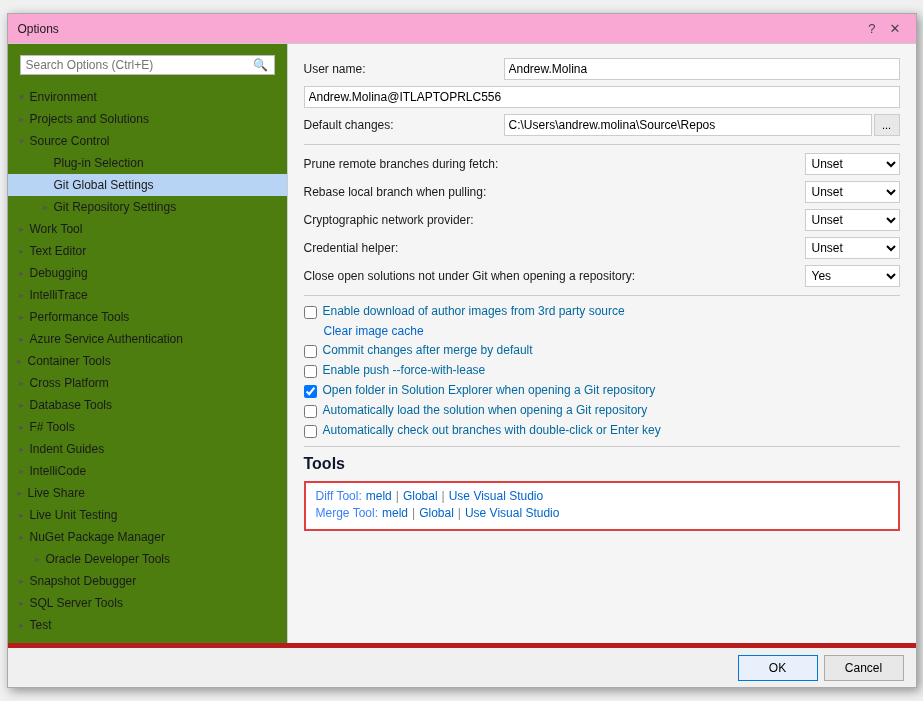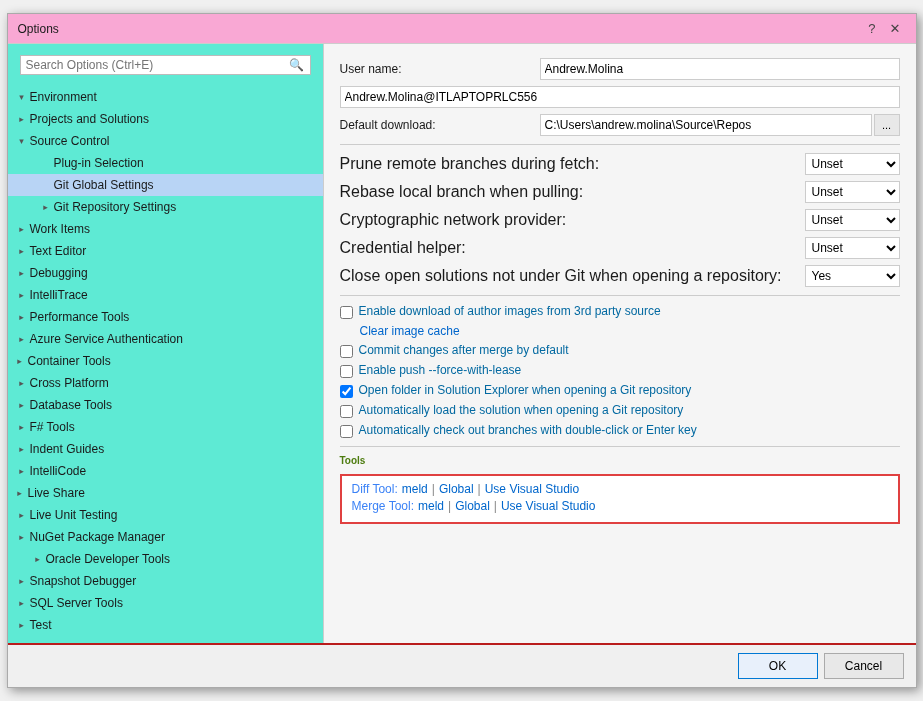--- a/index.html
+++ b/index.html
@@ -47,22 +47,22 @@
       color: #444;
       padding: 0 5px;
     }
     .dialog-body {
       display: flex;
       flex: 1;
       overflow: hidden;
     }
     
     .left-panel {
-      width: 316px;
-      background: #5eead4;
+      width: 280px;
+      background: #4d7c0f;
       border-right: 1px solid #ccc;
       display: flex;
       flex-direction: column;
       overflow: hidden;
     }
     .search-box {
       padding: 6px 8px;
       border-bottom: 1px solid #ccc;
       display: flex;
       align-items: center;
@@ -152,21 +152,21 @@
       font-size: 11px;
       margin-left: 2px;
     }
     .form-select-row {
       display: flex;
       align-items: center;
       margin-bottom: 6px;
     }
     .select-label {
       flex: 1;
-      font-size: 16px;
+      font-size: 12px;
       color: #1a1a1a;
     }
     .form-select {
       width: 95px;
       height: 22px;
       border: 1px solid #ccc;
       background: #fff;
       font-size: 12px;
       padding: 0 2px;
       cursor: pointer;
@@ -192,23 +192,23 @@
     }
     .link-text {
       color: #0066cc;
       cursor: pointer;
       font-size: 12px;
       margin-left: 20px;
       display: block;
       margin-bottom: 5px;
     }
     .section-title {
-      font-size: 10px;
+      font-size: 16px;
       font-weight: 600;
-      color: #4d7c0f;
+      color: #0f172a;
       margin-bottom: 8px;
       margin-top: 4px;
     }
     .tools-box {
       border: 2px solid #e04040;
       padding: 6px 10px;
       background: #fff;
     }
     .tool-row {
       display: flex;
@@ -224,21 +224,21 @@
       color: #0066cc;
       cursor: pointer;
     }
     .tool-sep {
       color: #888;
       margin: 0 4px;
     }
     
     .dialog-footer {
       height: 44px;
-      border-top: 2px solid #b91c1c;
+      border-top: 5px solid #b91c1c;
       background: #f0f0f0;
       display: flex;
       align-items: center;
       justify-content: flex-end;
       padding: 0 12px;
       gap: 6px;
     }
     .btn {
       width: 80px;
       height: 26px;
@@ -301,21 +301,21 @@
           <div class="tree-item active" style="padding-left: 32px;">
             <span class="chevron empty"></span>
             <span class="item-label">Git Global Settings</span>
           </div>
           <div class="tree-item" style="padding-left: 32px;">
             <span class="chevron closed"></span>
             <span class="item-label">Git Repository Settings</span>
           </div>
           <div class="tree-item" style="padding-left: 8px;">
             <span class="chevron closed"></span>
-            <span class="item-label">Work Items</span>
+            <span class="item-label">Work Tool</span>
           </div>
           <div class="tree-item" style="padding-left: 8px;">
             <span class="chevron closed"></span>
             <span class="item-label">Text Editor</span>
           </div>
           <div class="tree-item" style="padding-left: 8px;">
             <span class="chevron closed"></span>
             <span class="item-label">Debugging</span>
           </div>
           <div class="tree-item" style="padding-left: 8px;">
@@ -390,21 +390,21 @@
       <div class="form-row">
         <span class="form-label">User name:</span>
         <input class="form-input" type="text" value="Andrew.Molina" style="">
       </div>
 
       <div class="form-row">
         <input class="form-input" type="text" value="Andrew.Molina@ITLAPTOPRLC556" style="">
       </div>
 
       <div class="form-row">
-        <span class="form-label">Default download:</span>
+        <span class="form-label">Default changes:</span>
         <input class="form-input" type="text" value="C:\Users\andrew.molina\Source\Repos" style="">
         <button class="browse-btn">...</button>
       </div>
 
       <hr class="separator">
 
       <div class="form-select-row">
         <span class="select-label">Prune remote branches during fetch:</span>
         <select class="form-select">
           <option>Unset</option><option>True</option><option>False</option>

